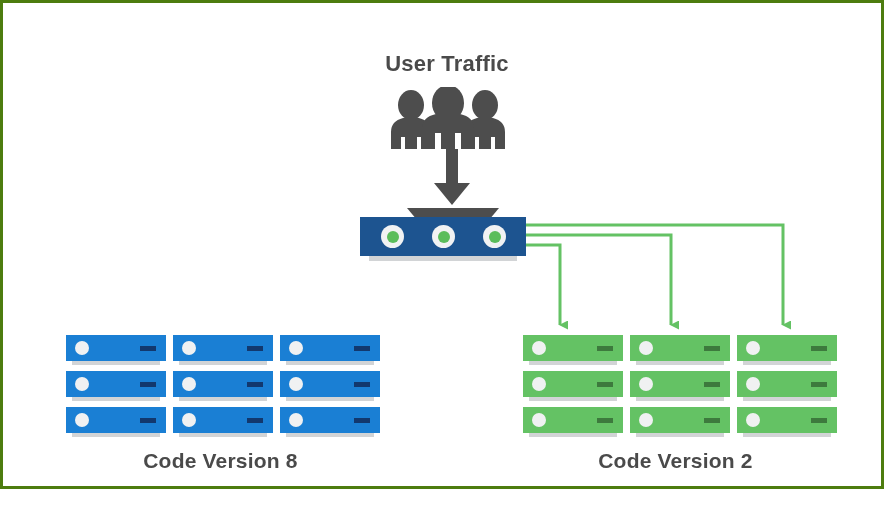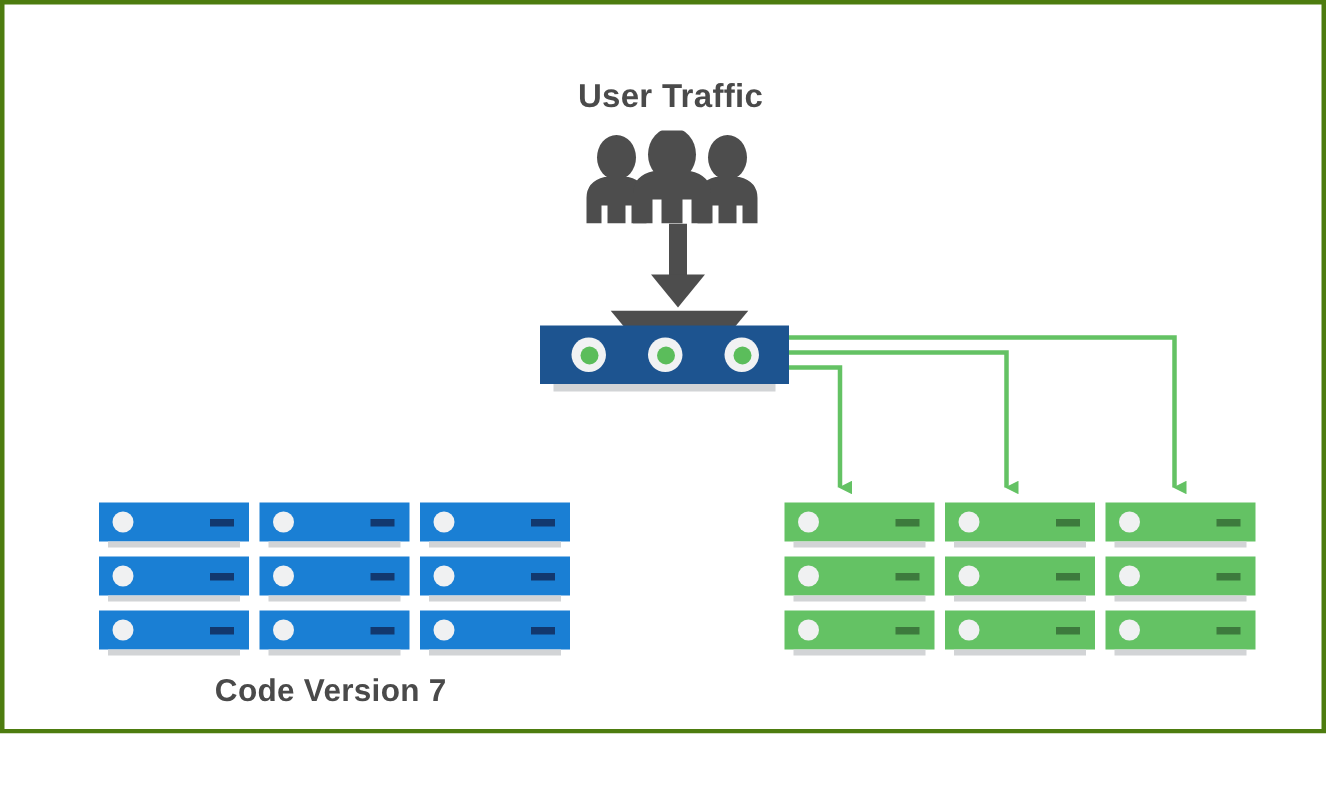--- a/index.html
+++ b/index.html
@@ -254,21 +254,21 @@
         <div class="server-shadow"></div>
       </div>
       <div class="server-unit">
         <div class="server-body"></div>
         <span class="server-led"></span>
         <span class="server-dash"></span>
         <div class="server-shadow"></div>
       </div>
     </div>
 
-    <div class="abs label" id="blue-label">Code Version 7</div>
+    <div class="abs label" id="blue-label">Code Version 8</div>
 
     <div class="rack green" style="left:520px; top:332px;">
       <div class="server-unit">
         <div class="server-body"></div>
         <span class="server-led"></span>
         <span class="server-dash"></span>
         <div class="server-shadow"></div>
       </div>
       <div class="server-unit">
         <div class="server-body"></div>
@@ -319,15 +319,16 @@
         <div class="server-shadow"></div>
       </div>
       <div class="server-unit">
         <div class="server-body"></div>
         <span class="server-led"></span>
         <span class="server-dash"></span>
         <div class="server-shadow"></div>
       </div>
     </div>
 
+    <div class="abs label" id="green-label">Code Version 2</div>
 
   </div>
 </div>
 
 </body></html>

